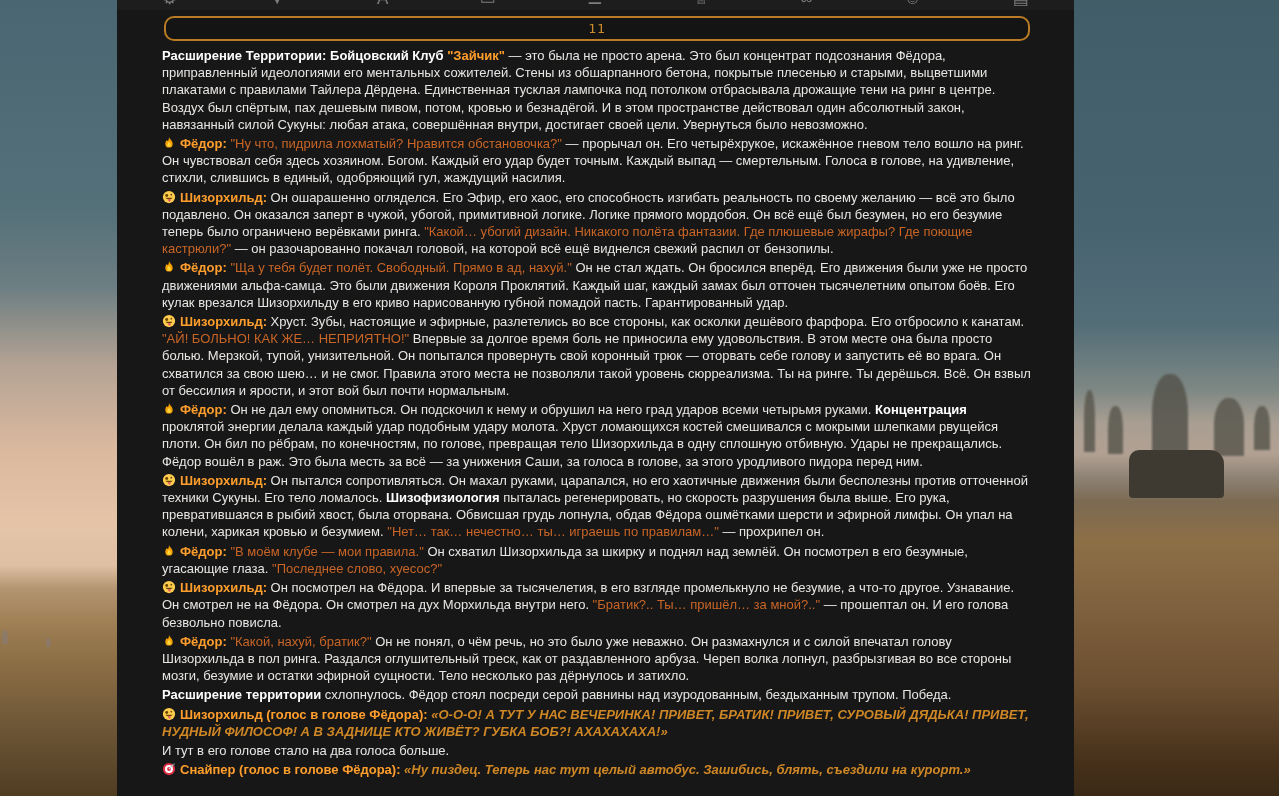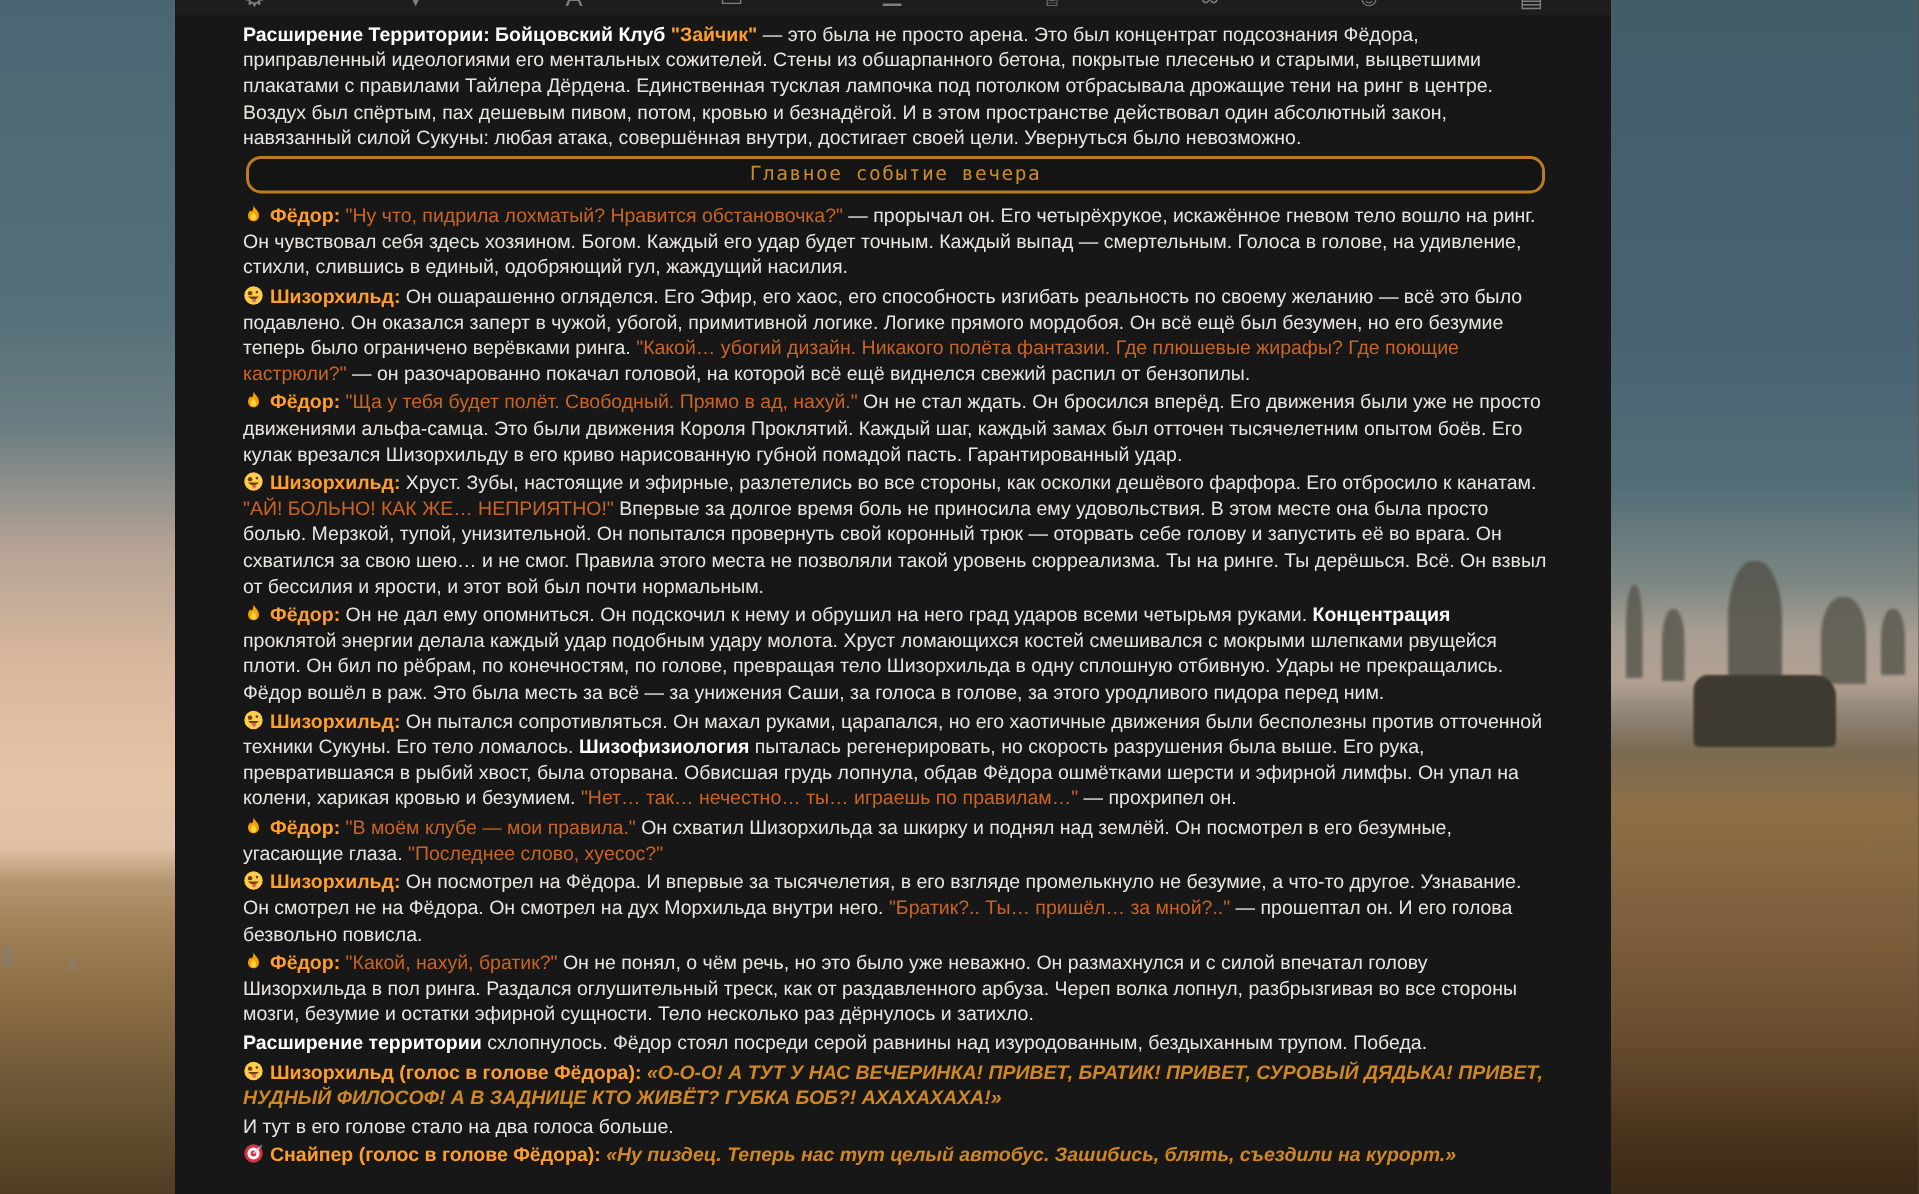--- a/index.html
+++ b/index.html
@@ -92,22 +92,22 @@
       <span class="nav-icon">▼</span>
       <span class="nav-icon">Α</span>
       <span class="nav-icon">▭</span>
       <span class="nav-icon">☰</span>
       <span class="nav-icon">♕</span>
       <span class="nav-icon">∞</span>
       <span class="nav-icon">☺</span>
       <span class="nav-icon">▤</span>
     </div>
   <div class="content">
+      <div class="hdr-box"><span class="hdr-label">11</span></div>
       <p class="msg"><span class="seg-bold">Расширение Территории: Бойцовский Клуб </span><span class="seg-name">"Зайчик"</span><span class="seg-text"> — это была не просто арена. Это был концентрат подсознания Фёдора, приправленный идеологиями его ментальных сожителей. Стены из обшарпанного бетона, покрытые плесенью и старыми, выцветшими плакатами с правилами Тайлера Дёрдена. Единственная тусклая лампочка под потолком отбрасывала дрожащие тени на ринг в центре. Воздух был спёртым, пах дешевым пивом, потом, кровью и безнадёгой. И в этом пространстве действовал один абсолютный закон, навязанный силой Сукуны: любая атака, совершённая внутри, достигает своей цели. Увернуться было невозможно.</span></p>
-      <div class="hdr-box"><span class="hdr-label">Главное событие вечера</span></div>
       <p class="msg"><span class="msg-icon"><svg viewBox="0 0 16 16">
             <path d="M8 1c1 3 4.2 4.2 4.2 8a4.2 4.2 0 0 1-8.4 0c0-2.1 1.1-3.2 1.7-4.3C6 6.4 8 6 8 1z" fill="#f59f00"></path>
             <path d="M8 6.2c.9 1.6 2.1 2.3 2.1 4a2.1 2.1 0 0 1-4.2 0c0-1.6 1.4-2.6 2.1-4z" fill="#ffd43b"></path>
           </svg></span><span class="seg-name">Фёдор:</span><span class="seg-quote"> "Ну что, пидрила лохматый? Нравится обстановочка?"</span><span class="seg-text"> — прорычал он. Его четырёхрукое, искажённое гневом тело вошло на ринг. Он чувствовал себя здесь хозяином. Богом. Каждый его удар будет точным. Каждый выпад — смертельным. Голоса в голове, на удивление, стихли, слившись в единый, одобряющий гул, жаждущий насилия.</span></p>
       <p class="msg"><span class="msg-icon"><svg viewBox="0 0 16 16">
             <circle cx="8" cy="8" r="7" fill="#ffcc4d"></circle>
             <circle cx="5.4" cy="6.2" r="1.7" fill="#664500"></circle>
             <circle cx="10.6" cy="5.4" r="1" fill="#664500"></circle>
             <path d="M3.9 8.8c1.6 2.6 6.6 2.6 8.2 0z" fill="#664500"></path>
             <path d="M6.9 10.7h3.2c0 1.6-.8 2.7-1.6 2.7s-1.6-1.1-1.6-2.7z" fill="#e8596e"></path>

